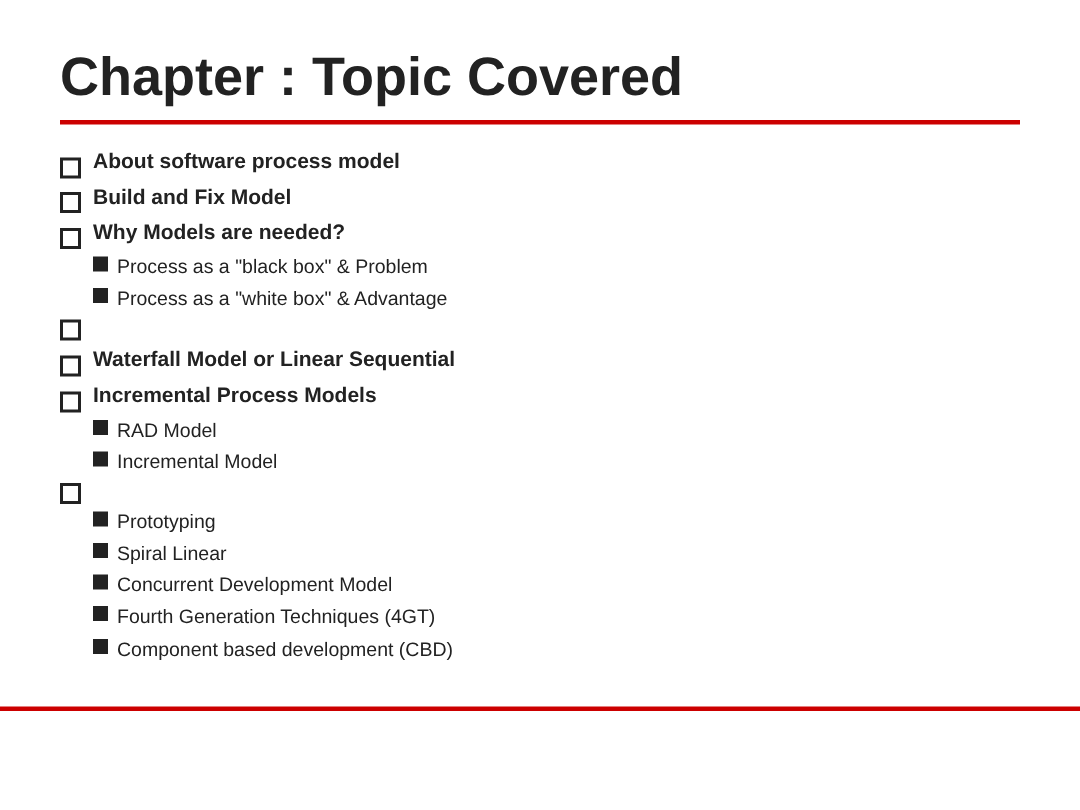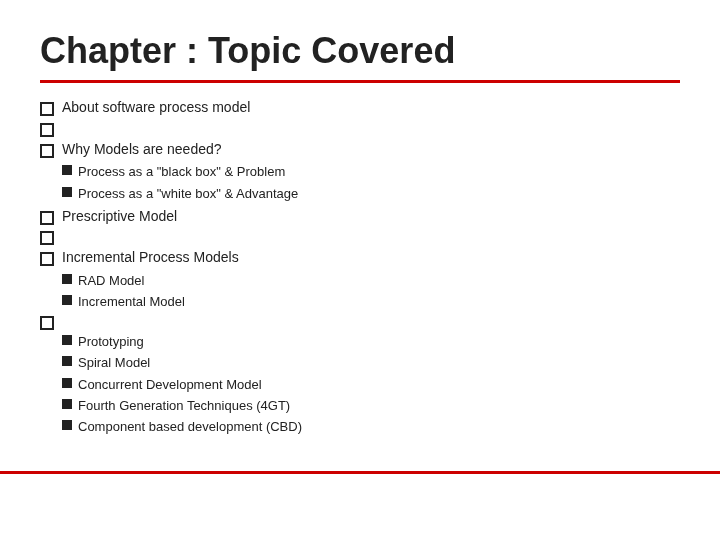--- a/index.html
+++ b/index.html
@@ -38,22 +38,23 @@
     }
 
     .content {
       font-size: 14px;
       color: #222222;
       line-height: 1.55;
     }
 
     .level1 {
       display: flex;
-      align-items: center;
+      align-items: flex-end;
       margin-bottom: 2px;
+      font-weight: bold;
     }
 
     .level1-bullet {
       display: inline-block;
       width: 14px;
       height: 14px;
       border: 2px solid #222;
       margin-right: 8px;
       margin-top: 2px;
       flex-shrink: 0;
@@ -106,44 +107,45 @@
 
   <div class="content">
 
     <div class="level1">
       <span class="level1-bullet"></span>
       <span class="level1-text">About software process model</span>
     </div>
 
     <div class="level1">
       <span class="level1-bullet"></span>
+      <span class="level1-text">Build and Fix Model</span>
     </div>
 
     <div class="level1">
       <span class="level1-bullet"></span>
       <span class="level1-text">Why Models are needed?</span>
     </div>
     <div class="level2-group">
       <div class="level2">
         <span class="level2-bullet"></span>
         <span class="level2-text">Process as a "black box" &amp; Problem</span>
       </div>
       <div class="level2">
         <span class="level2-bullet"></span>
         <span class="level2-text">Process as a "white box" &amp; Advantage</span>
       </div>
     </div>
 
     <div class="level1">
       <span class="level1-bullet"></span>
-      <span class="level1-text">Prescriptive Model</span>
     </div>
 
     <div class="level1">
       <span class="level1-bullet"></span>
+      <span class="level1-text">Waterfall Model or Linear Sequential</span>
     </div>
 
     <div class="level1">
       <span class="level1-bullet"></span>
       <span class="level1-text">Incremental Process Models</span>
     </div>
     <div class="level2-group">
       <div class="level2">
         <span class="level2-bullet"></span>
         <span class="level2-text">RAD Model</span>
@@ -157,21 +159,21 @@
     <div class="level1">
       <span class="level1-bullet"></span>
     </div>
     <div class="level2-group">
       <div class="level2">
         <span class="level2-bullet"></span>
         <span class="level2-text">Prototyping</span>
       </div>
       <div class="level2">
         <span class="level2-bullet"></span>
-        <span class="level2-text">Spiral Model</span>
+        <span class="level2-text">Spiral Linear</span>
       </div>
       <div class="level2">
         <span class="level2-bullet"></span>
         <span class="level2-text">Concurrent Development Model</span>
       </div>
       <div class="level2">
         <span class="level2-bullet"></span>
         <span class="level2-text">Fourth Generation Techniques (4GT)</span>
       </div>
       <div class="level2">

